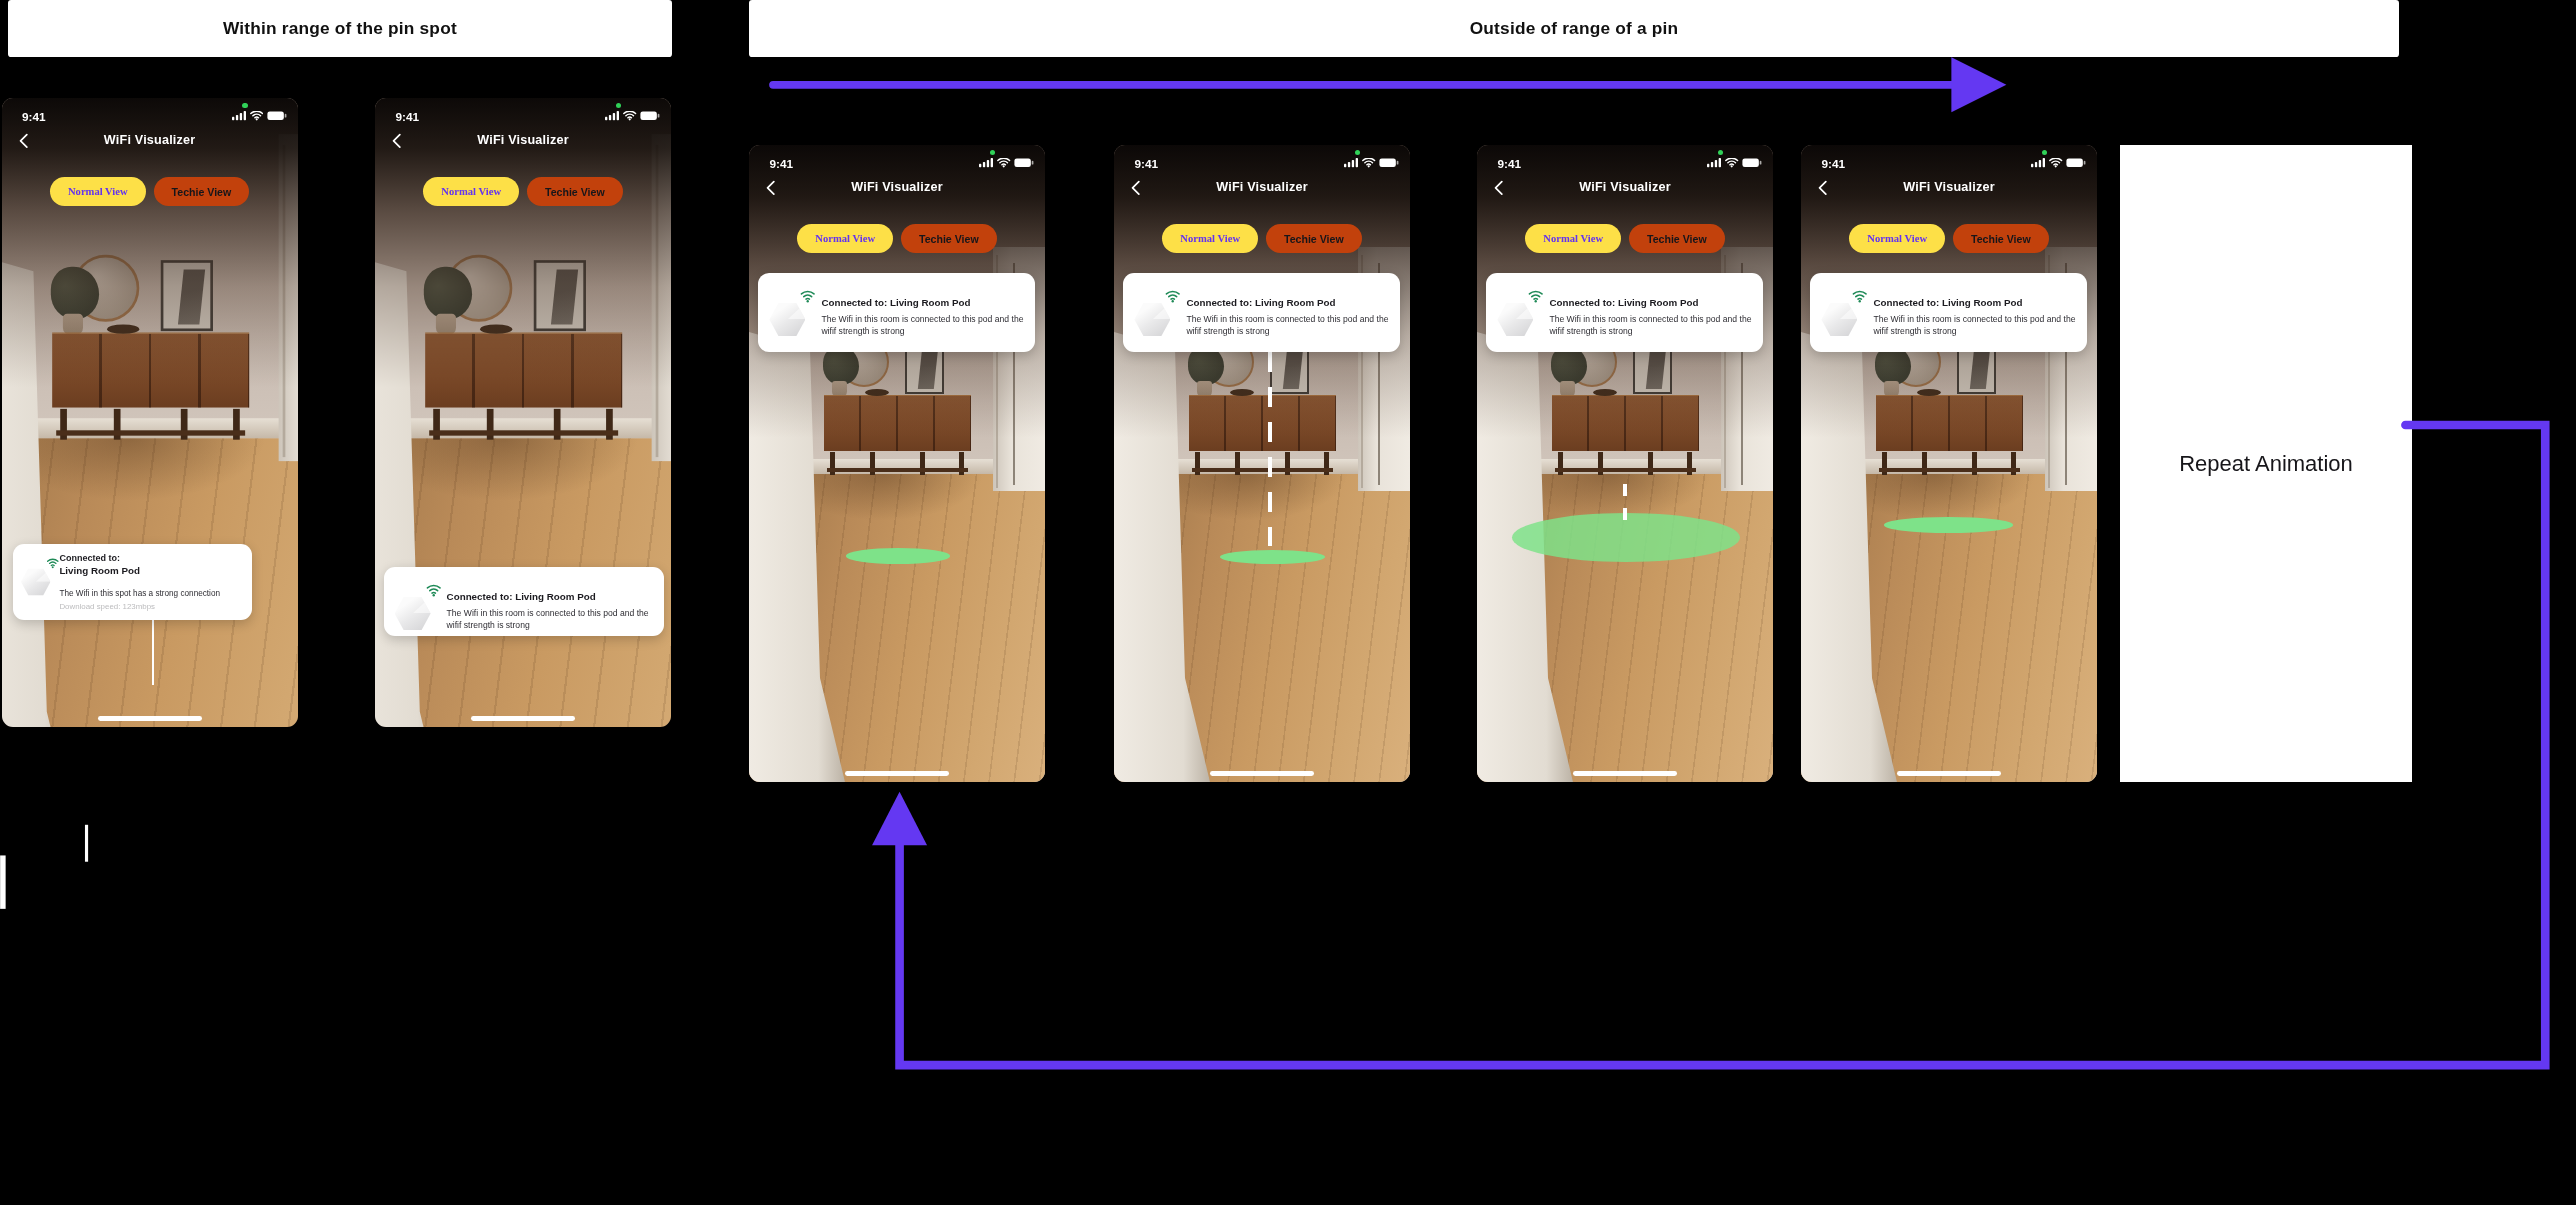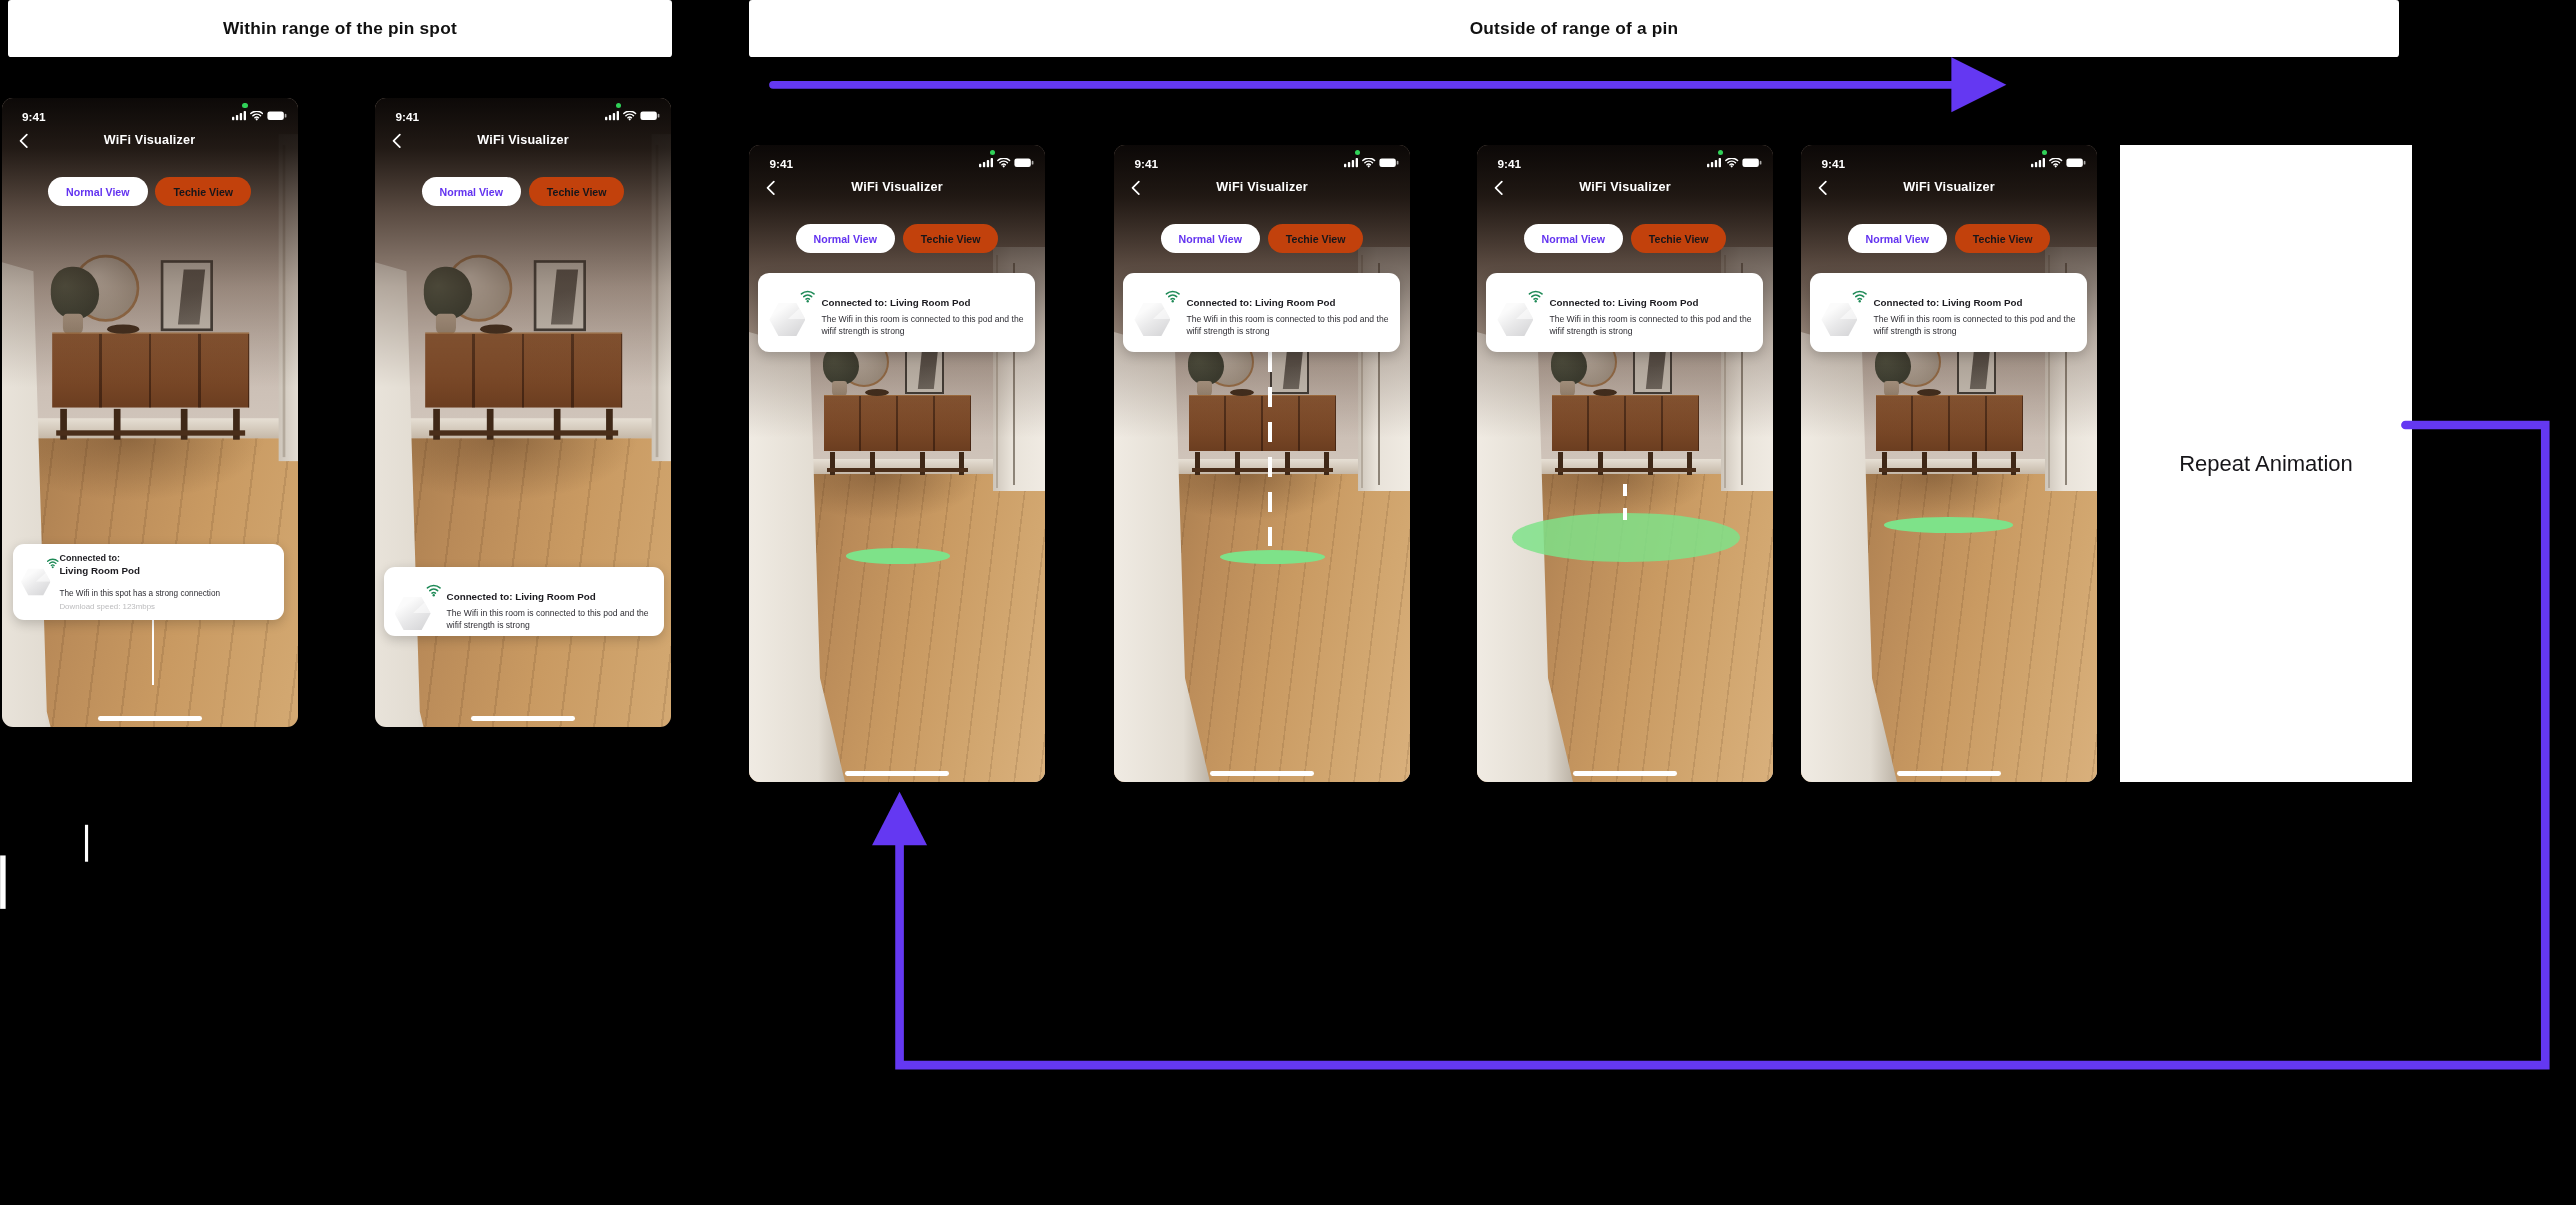--- a/index.html
+++ b/index.html
@@ -99,28 +99,28 @@
   
   .nav { position:absolute; left:0; right:0; top:33px; height:20.4px; z-index:10; }
   .back { position:absolute; left:17.3px; top:1.6px; }
   .nav-title { position:absolute; left:0; right:0; top:1.6px; text-align:center;
     font-size:12.6px; font-weight:700; color:#fff; letter-spacing:0.2px; }
 
   
   .tabs { position:absolute; left:0; right:0; top:79px; display:flex; justify-content:center; gap:7.9px; z-index:10; }
   .tab { height:29px; border-radius:15px; padding:0 18px; display:flex; align-items:center;
     font-size:10.6px; font-weight:700; background:#c2410c; color:#17161A; }
-  .tab.selected { background:#ffffff; color:#6333F0; }
+  .tab.selected { background:#fde047; color:#6333F0;font-family:Liberation Serif, serif; }
 
   
   .card { position:absolute; background:#fff; border-radius:11px; z-index:11;
     box-shadow:0 3.1px 11px rgba(0,0,0,.18); display:none; }
   .card-b { left:9.4px; top:128px; width:277px; height:79px; }
   .p2 .card-b { left:8.6px; top:469px; width:280px; height:69px; }
-  .card-a { left:11.8px; top:446px; width:271px; height:76px; }
+  .card-a { left:11.8px; top:446px; width:239px; height:76px; }
   .has-card-a .card-a { display:block; }
   .has-card-b .card-b { display:block; }
 
   .pod { position:absolute; left:11px; top:17.3px; width:47px; height:47px; }
   .card-a .pod { left:7.9px; top:14px; transform:scale(.82); transform-origin:0 0; }
   .hex { position:absolute; left:0; top:12.6px; width:36px; height:33px;
     clip-path:polygon(25% 0,75% 0,100% 50%,75% 100%,25% 100%,0 50%);
     background:linear-gradient(145deg,#fbfbfb 25%,#e9e9ea 55%,#d7d7d9 90%); }
   .hex::after { content:""; position:absolute; left:18px; top:0; width:18px; height:16.5px;
     background:rgba(255,255,255,.55); clip-path:polygon(0 100%,100% 0,100% 100%); }

